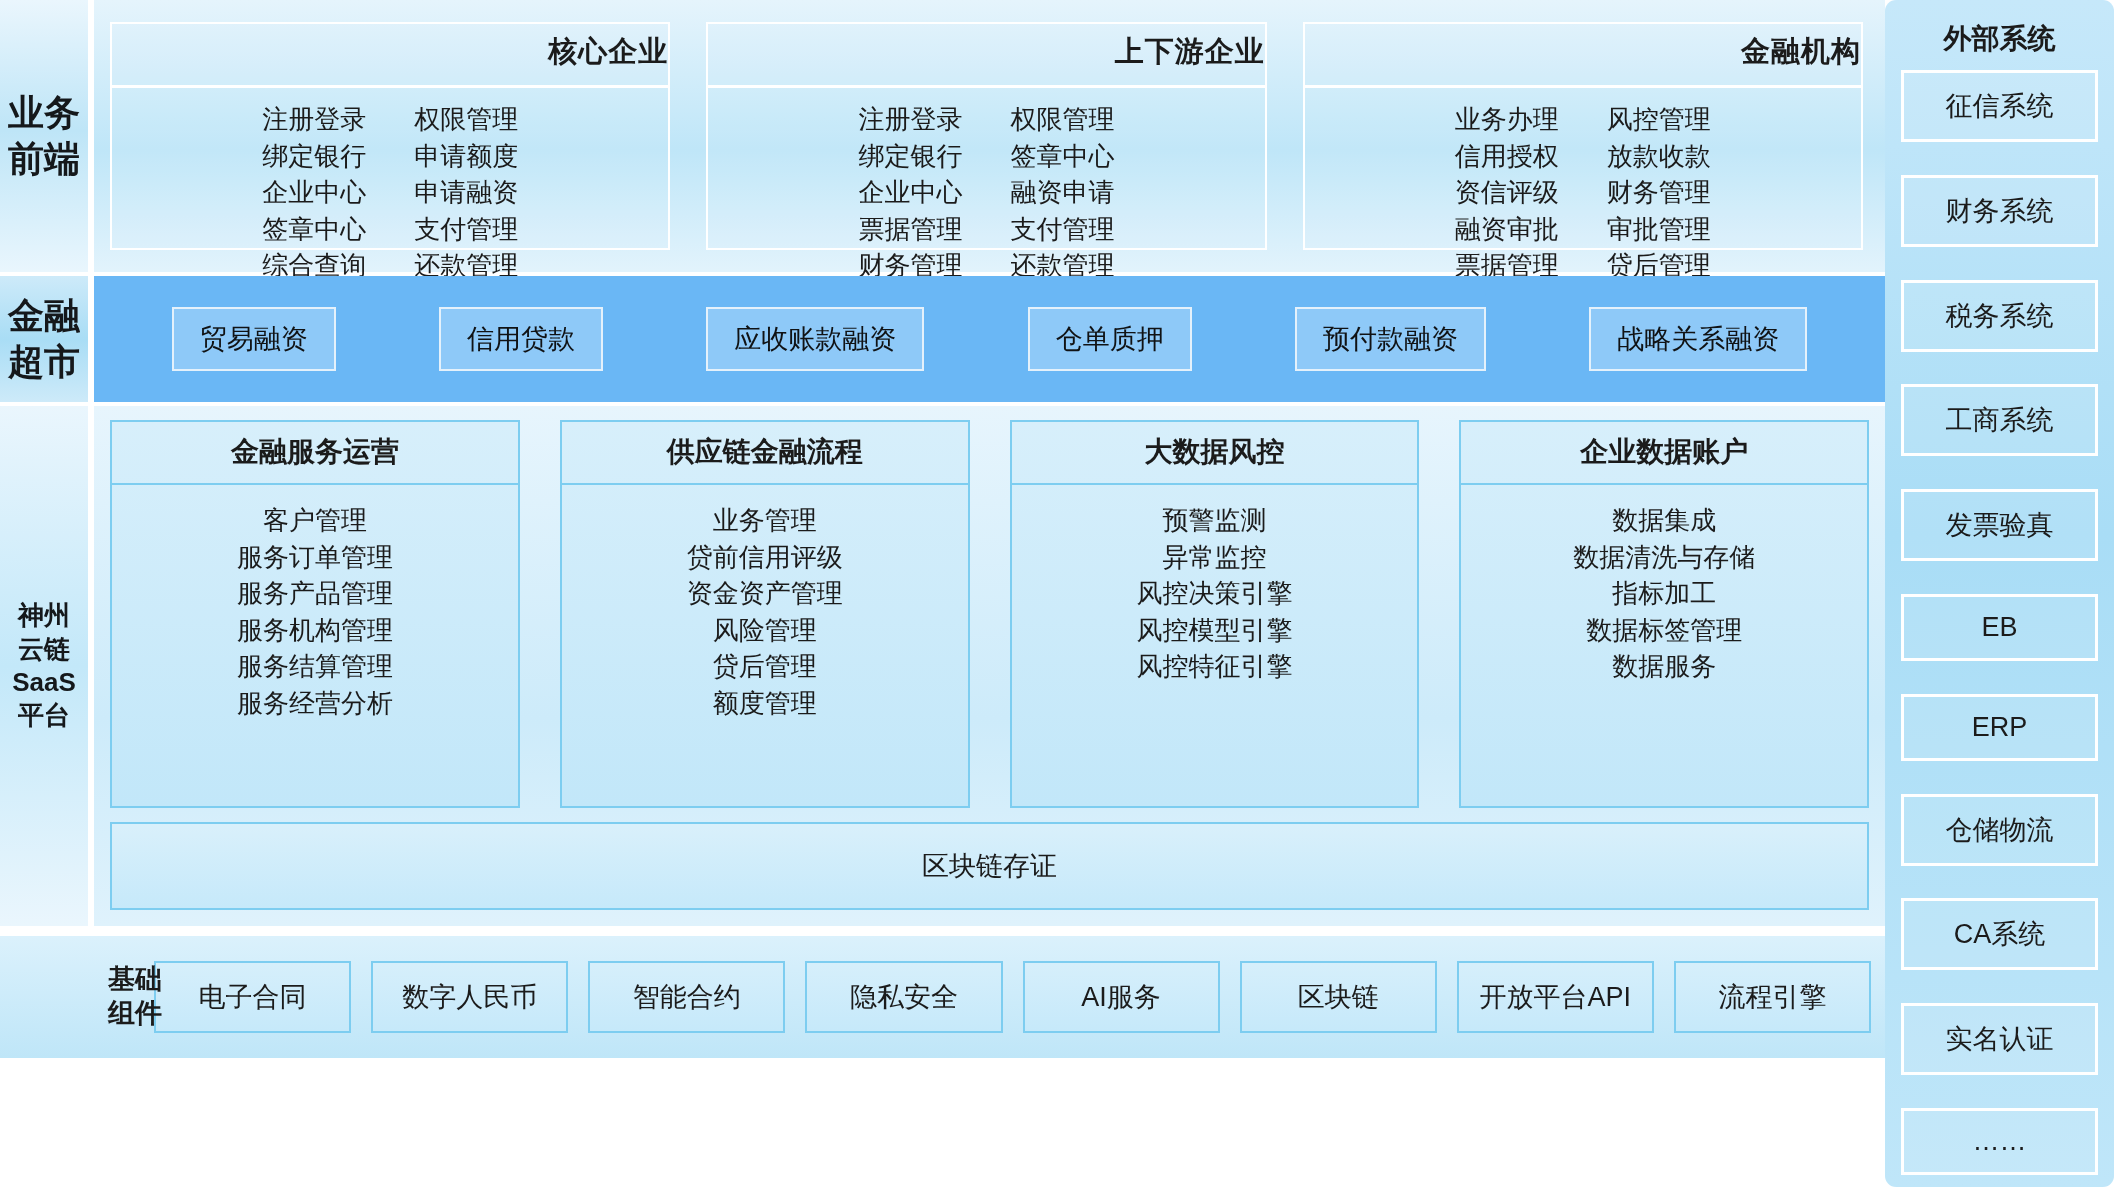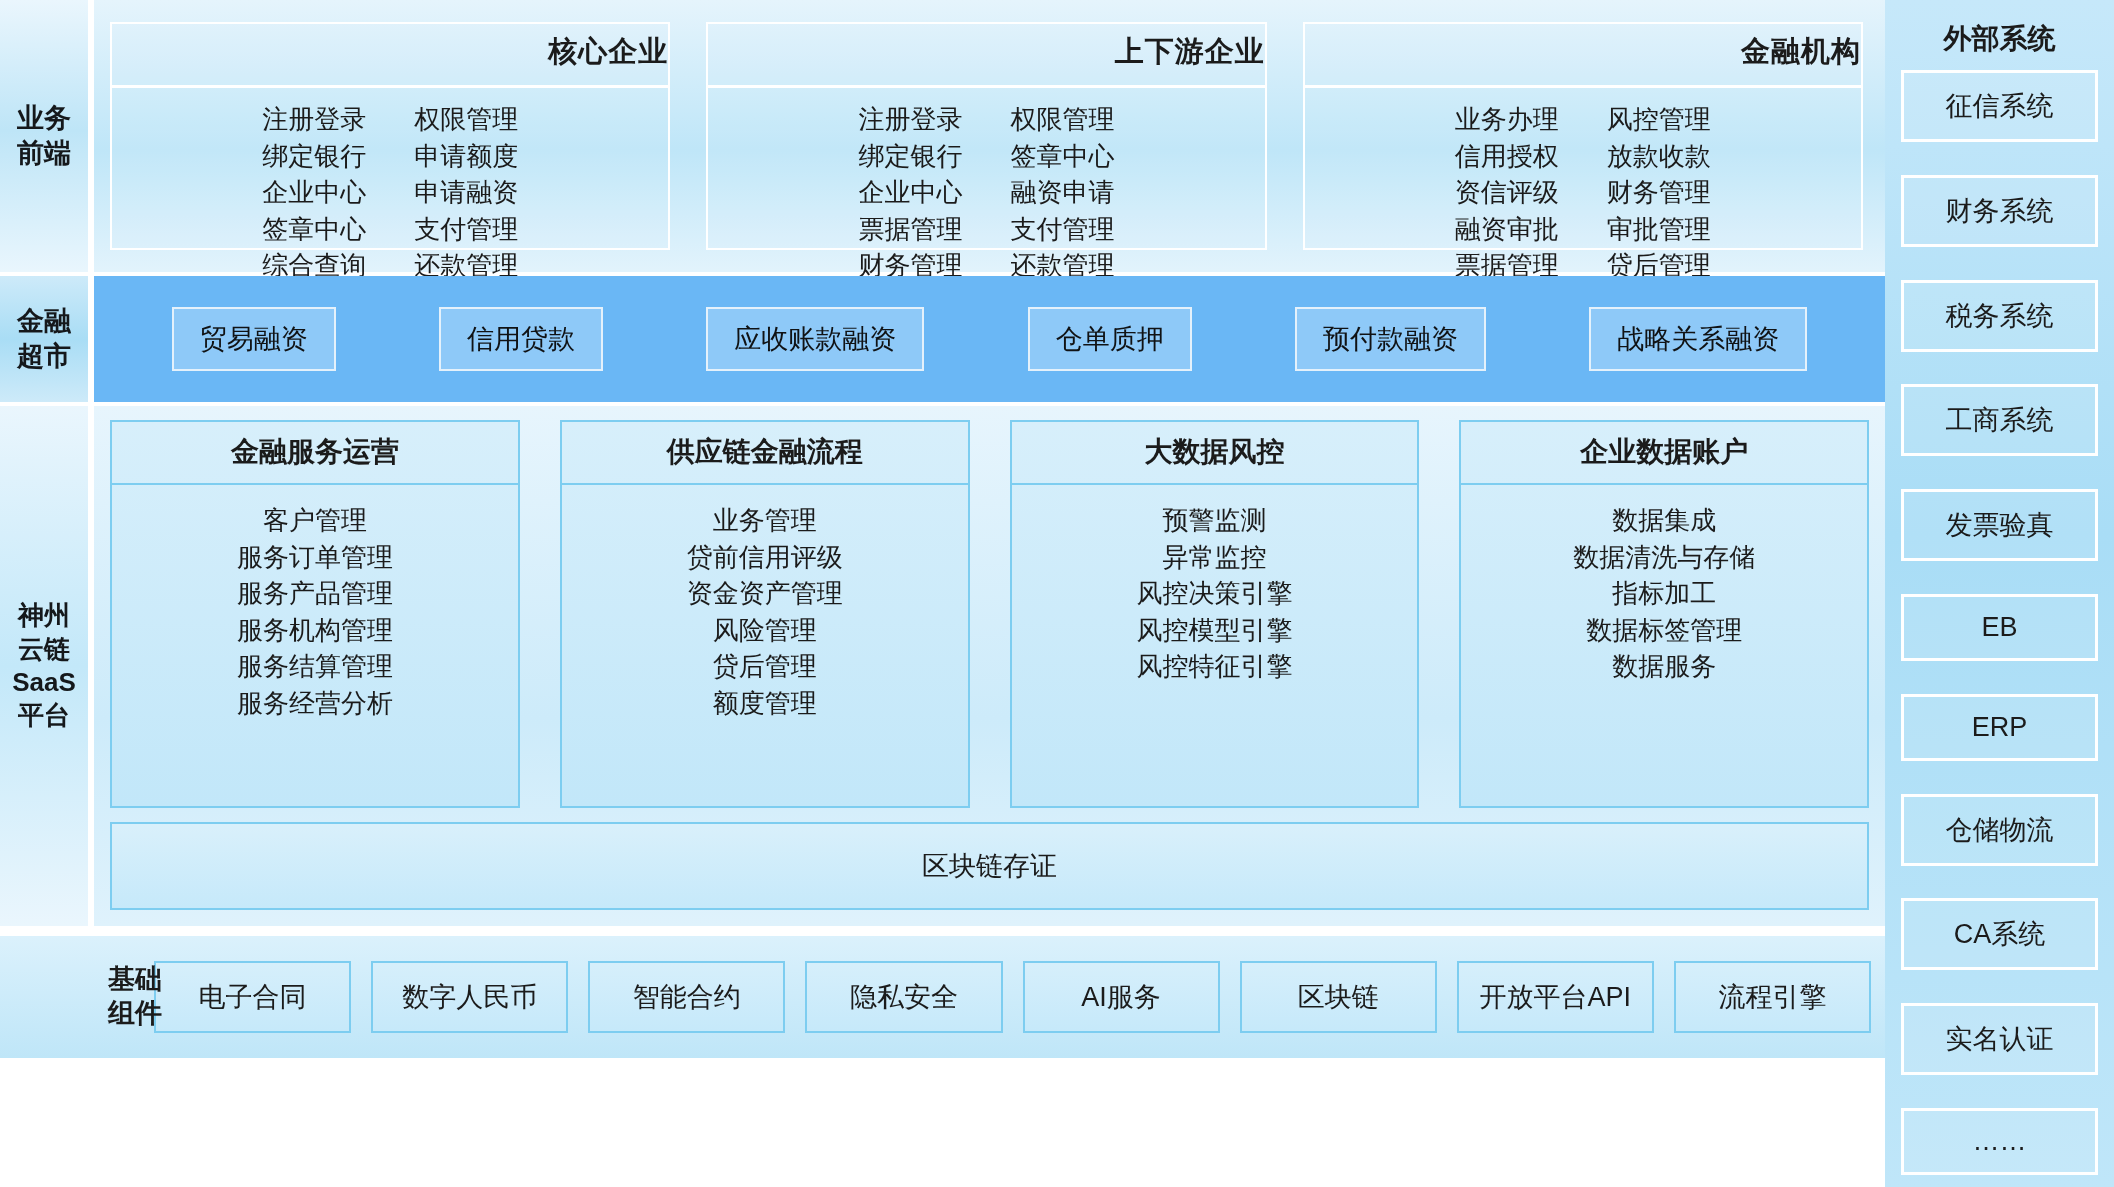--- a/index.html
+++ b/index.html
@@ -38,21 +38,21 @@
     box-sizing: border-box;
   }
   .band-label {
     width: 88px;
     flex: 0 0 88px;
     display: flex;
     align-items: center;
     justify-content: center;
     text-align: center;
     font-weight: bold;
-    font-size: 27px;
+    font-size: 36px;
     line-height: 1.28;
     color: #15181b;
     box-sizing: border-box;
   }
   .band-body {
     flex: 1 1 auto;
     box-sizing: border-box;
     position: relative;
   }
 
@@ -233,20 +233,21 @@
   
   .ext-col {
     width: 229px;
     flex: 0 0 229px;
     height: 1187px;
     background: linear-gradient(180deg,#c6e8fa 0%,#a9ddf6 45%,#bfe6f9 100%);
     box-sizing: border-box;
     padding: 10px 16px 12px 16px;
     display: flex;
     flex-direction: column;
+    border-radius: 11px;
   }
   .ext-title {
     font-weight: bold;
     font-size: 28px;
     text-align: center;
     padding: 10px 0 12px;
   }
   .ext-list {
     flex: 1 1 auto;
     display: flex;

